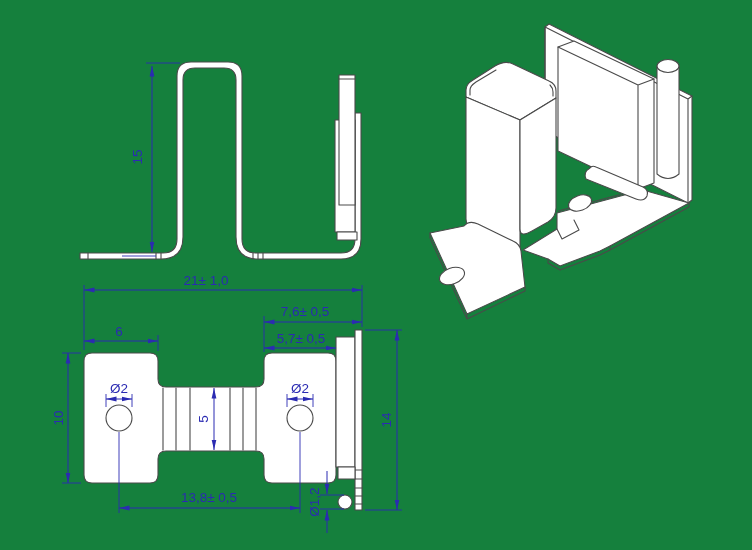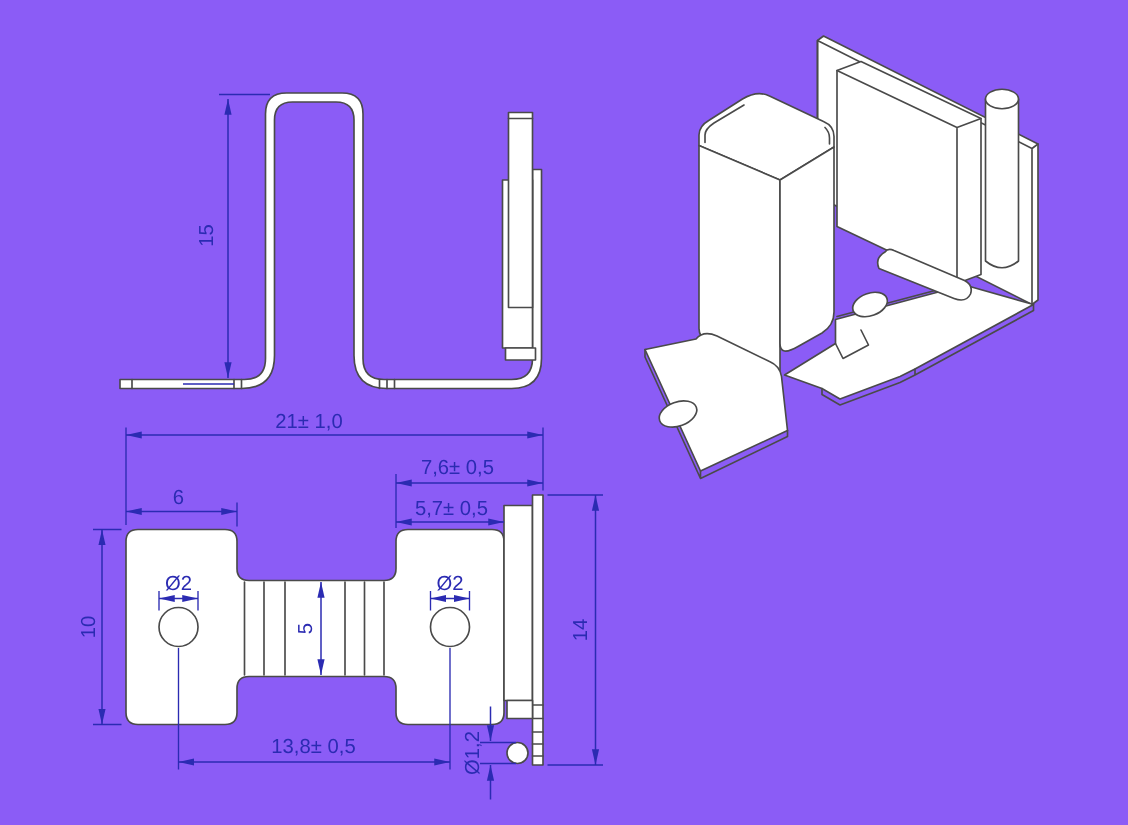--- a/index.html
+++ b/index.html
@@ -1,16 +1,16 @@
 <!DOCTYPE html>
 <html><head>
 <meta charset="utf-8">
 <style>
   html,body{margin:0;padding:0;background:#fff;}
-  .canvas{position:relative;width:752px;height:550px;background:#8b5cf6;overflow:hidden;
+  .canvas{position:relative;width:752px;height:550px;background:#15803d;overflow:hidden;
           font-family:"Liberation Sans", sans-serif;}
   svg{position:absolute;left:0;top:0;}
   .geo{stroke:#4a4a4a;stroke-width:1.1;fill:#ffffff;stroke-linejoin:round;stroke-linecap:round;}
   .geoline{stroke:#4a4a4a;stroke-width:1.1;fill:none;stroke-linejoin:round;stroke-linecap:round;}
   .dimline{stroke:#2b2bb2;stroke-width:1;fill:none;}
   .extline{stroke:#2b2bb2;stroke-width:0.9;fill:none;}
   .dimtext{fill:#2b2bb2;font-size:13.5px;font-family:"Liberation Sans",sans-serif;}
 </style>
 </head>
 <body>

